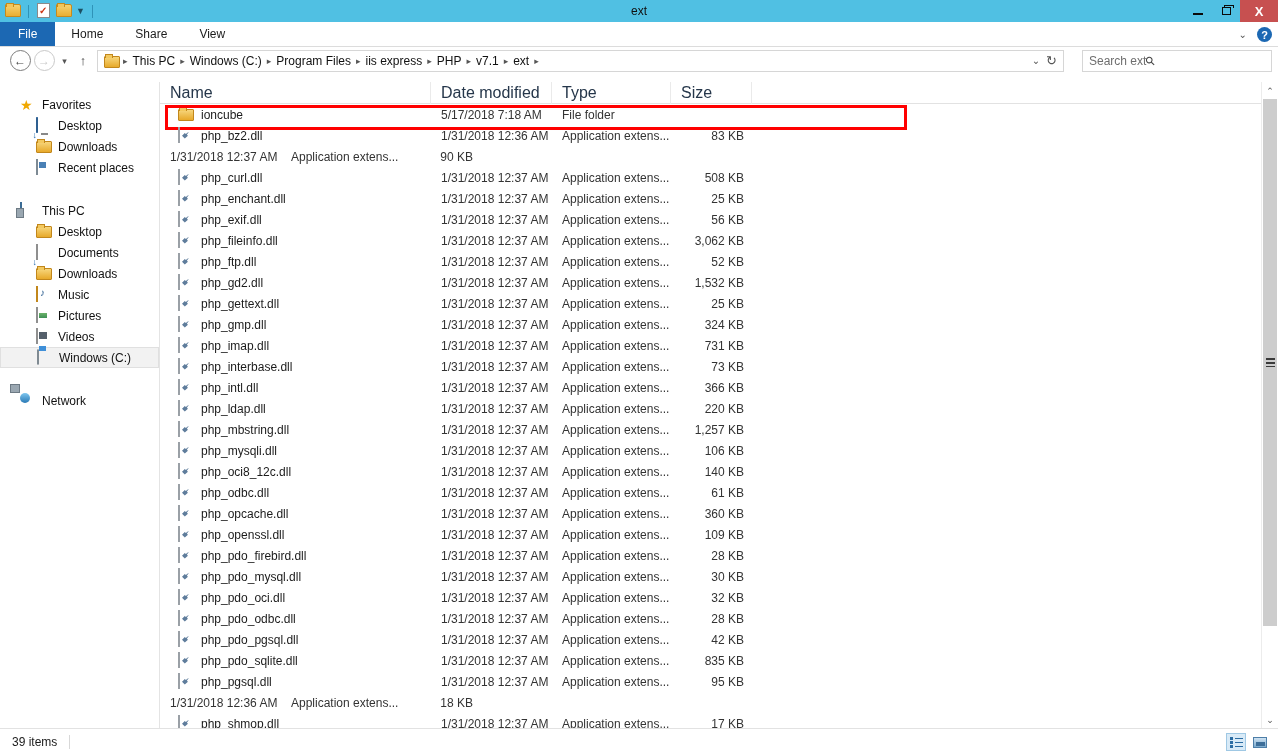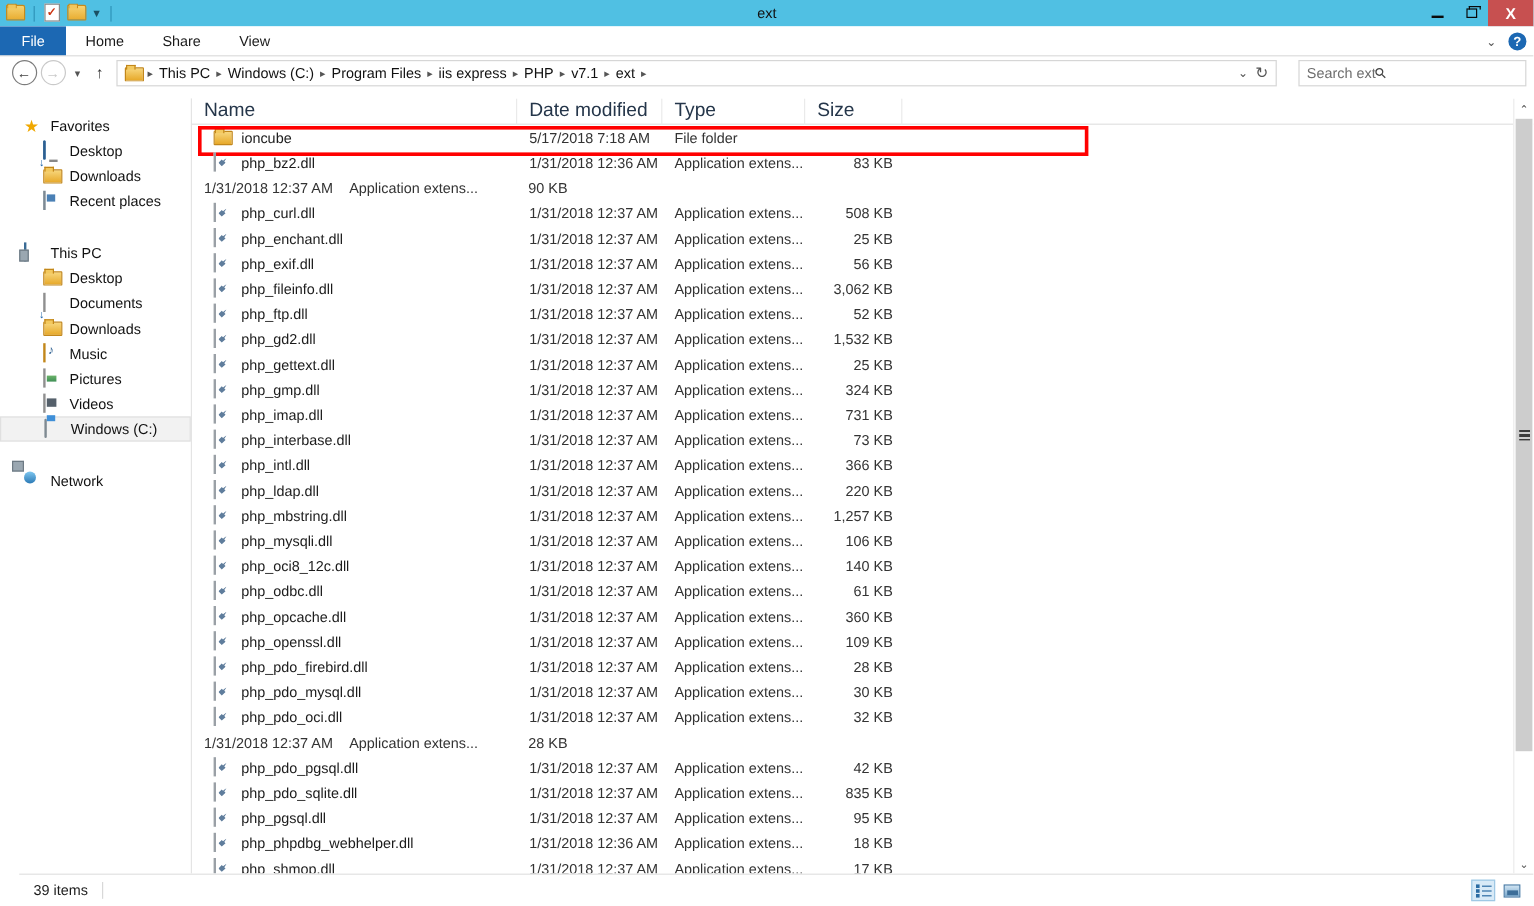--- a/index.html
+++ b/index.html
@@ -167,21 +167,21 @@
   .vs-btn { height:17px; display:flex; align-items:center; justify-content:center;
             color:#555; font-size:9px; }
   .vs-track { position:absolute; top:17px; bottom:17px; left:0; right:0; }
   .vs-thumb { position:absolute; left:1px; right:1px; top:0; height:527px; background:#cdcdcd;
               display:flex; align-items:center; justify-content:center; }
   .vs-grip { width:9px; height:9px; background:
       repeating-linear-gradient(#3a3a3a 0 2px, transparent 2px 4px); }
   .vs-bottom { position:absolute; bottom:0; left:0; right:0; }
 
   
-  .statusbar { position:absolute; left:16px; right:0; bottom:0; height:27px; border-top:1px solid #e2e2e2;
+  .statusbar { position:absolute; left:0; right:0; bottom:0; height:27px; border-top:1px solid #e2e2e2;
                display:flex; align-items:center; background:#fff; }
   .status-text { font-size:12px; color:#1b1b1b; padding-left:12px; }
   .status-sep { width:1px; height:14px; background:#d8d8d8; margin-left:12px; }
   .viewbtns { position:absolute; right:8px; display:flex; gap:4px; align-items:center; }
   .viewbtn { width:20px; height:18px; display:flex; align-items:center; justify-content:center; }
   .viewbtn.active { background:#d8eaf7; border:1px solid #9fc8e4; }
   .details-glyph { width:13px; height:11px; position:relative; }
   .details-glyph::before{ content:""; position:absolute; left:0; top:0; width:3px; height:3px;
      background:#2b6ca3; box-shadow:0 4px 0 #2b6ca3, 0 8px 0 #2b6ca3;}
   .details-glyph::after{ content:""; position:absolute; left:5px; top:1px; width:8px; height:1px;
@@ -555,20 +555,24 @@
           <div class="row" style="position: relative;">
             <div class="cell-name">
               <span class="fico"><span class="dll-ico"></span></span>
               <span>php_pdo_oci.dll</span>
             </div>
             <div class="cell-date">1/31/2018 12:37 AM</div>
             <div class="cell-type">Application extens...</div>
             <div class="cell-size">32 KB</div>
           </div>
           <div class="row" style="position: relative;">
+            <div class="cell-name">
+              <span class="fico"><span class="dll-ico"></span></span>
+              <span>php_pdo_odbc.dll</span>
+            </div>
             <div class="cell-date">1/31/2018 12:37 AM</div>
             <div class="cell-type">Application extens...</div>
             <div class="cell-size">28 KB</div>
           </div>
           <div class="row" style="position: relative;">
             <div class="cell-name">
               <span class="fico"><span class="dll-ico"></span></span>
               <span>php_pdo_pgsql.dll</span>
             </div>
             <div class="cell-date">1/31/2018 12:37 AM</div>
@@ -587,24 +591,20 @@
           <div class="row" style="position: relative;">
             <div class="cell-name">
               <span class="fico"><span class="dll-ico"></span></span>
               <span>php_pgsql.dll</span>
             </div>
             <div class="cell-date">1/31/2018 12:37 AM</div>
             <div class="cell-type">Application extens...</div>
             <div class="cell-size">95 KB</div>
           </div>
           <div class="row" style="position: relative;">
-            <div class="cell-name">
-              <span class="fico"><span class="dll-ico"></span></span>
-              <span>php_phpdbg_webhelper.dll</span>
-            </div>
             <div class="cell-date">1/31/2018 12:36 AM</div>
             <div class="cell-type">Application extens...</div>
             <div class="cell-size">18 KB</div>
           </div>
           <div class="row" style="position: relative;">
             <div class="cell-name">
               <span class="fico"><span class="dll-ico"></span></span>
               <span>php_shmop.dll</span>
             </div>
             <div class="cell-date">1/31/2018 12:37 AM</div>

